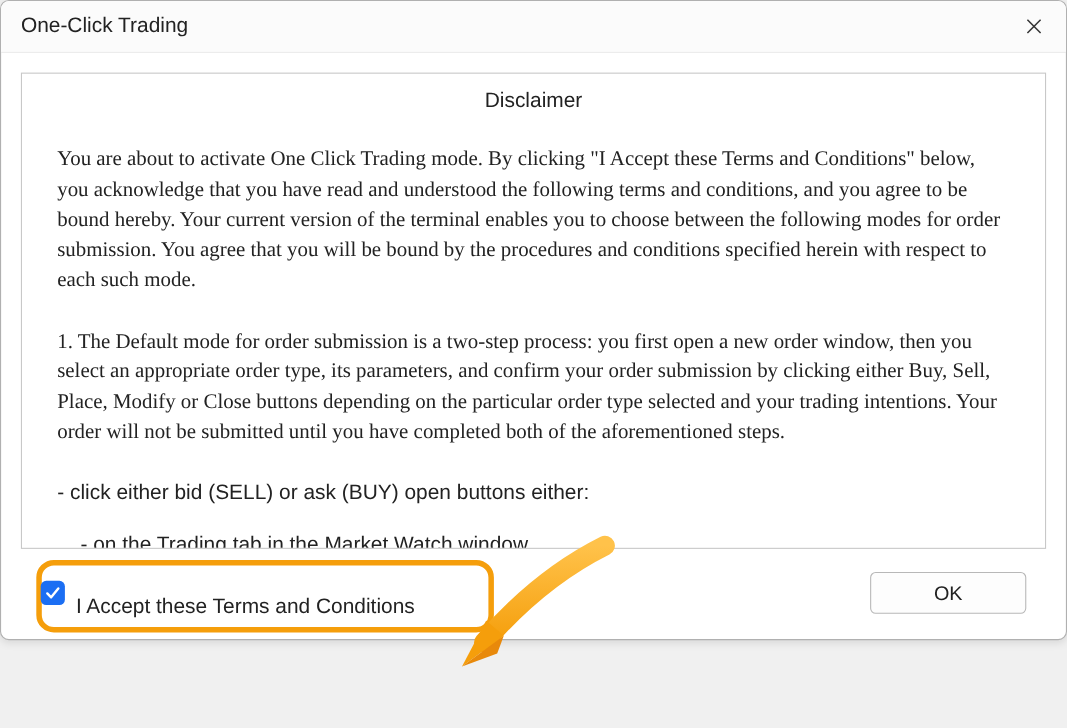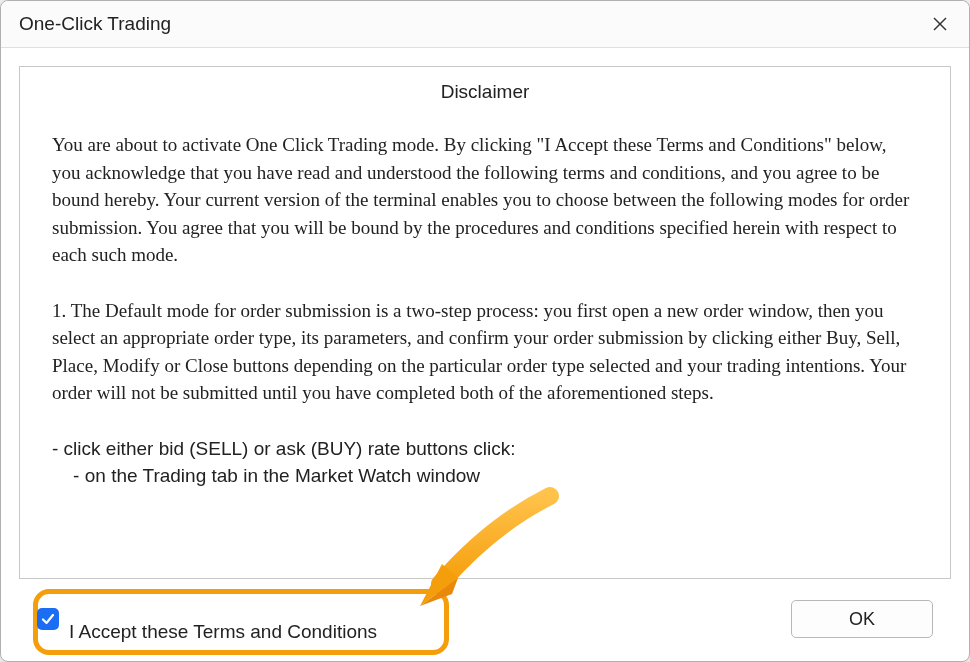--- a/index.html
+++ b/index.html
@@ -9,21 +9,21 @@
     }
     body {
       font-family: 'Segoe UI', Tahoma, sans-serif;
       background: #f0f0f0;
       width: 970px;
       height: 662px;
       overflow: hidden;
     }
     .dialog {
       width: 970px;
-      height: 662px;
+      height: 582px;
       background: #ffffff;
       border: 1px solid #b0b0b0;
       border-radius: 8px;
       display: flex;
       flex-direction: column;
       box-shadow: 0 2px 8px rgba(0,0,0,0.1);
     }
     .titlebar {
       display: flex;
       align-items: center;
@@ -169,22 +169,22 @@
       </svg>
     </div>
   </div>
 
   <div class="content-area">
     <div class="disclaimer-box">
       <div class="disclaimer-title">Disclaimer</div>
       <div class="disclaimer-text">
         <p>You are about to activate One Click Trading mode. By clicking "I Accept these Terms and Conditions" below, you acknowledge that you have read and understood the following terms and conditions, and you agree to be bound hereby. Your current version of the terminal enables you to choose between the following modes for order submission. You agree that you will be bound by the procedures and conditions specified herein with respect to each such mode.</p>
         <p>1. The Default mode for order submission is a two-step process: you first open a new order window, then you select an appropriate order type, its parameters, and confirm your order submission by clicking either Buy, Sell, Place, Modify or Close buttons depending on the particular order type selected and your trading intentions. Your order will not be submitted until you have completed both of the aforementioned steps.</p>
-        <div>- click either bid (SELL) or ask (BUY) rate buttons click:</div>
-        <div style="white-space: pre;">    - on the Trading tab in the Market Watch window</div>
+        <div>- click either bid (SELL) or ask (BUY) open buttons either:</div>
+        <div style="white-space: pre; margin-top: 20px;">    - on the Trading tab in the Market Watch window</div>
       </div>
     </div>
 
     <div class="bottom-bar">
       <div class="highlight-box"></div>
       <div class="checkbox-container">
         <div class="checkbox">
           <svg viewBox="0 0 14 14">
             <polyline points="2,7.5 5.5,11 12,3" fill="none" stroke="#fff" stroke-width="2.2" stroke-linecap="round" stroke-linejoin="round"></polyline>
           </svg>

